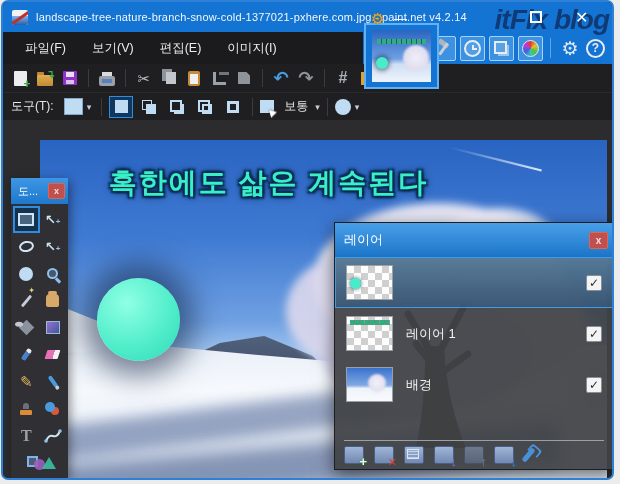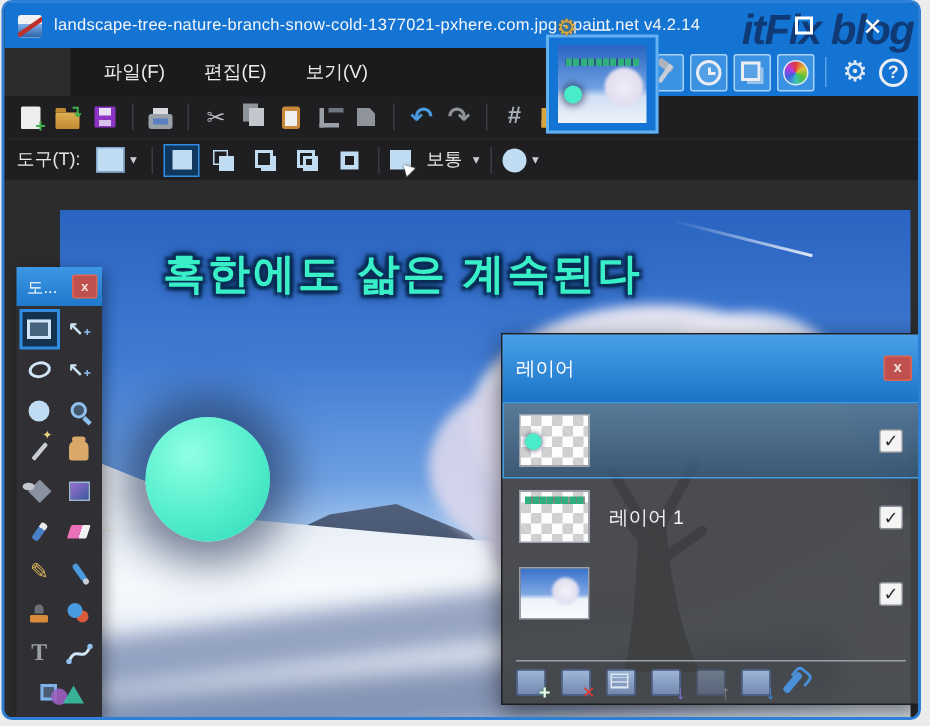--- a/index.html
+++ b/index.html
@@ -12,21 +12,21 @@
   .app-icon i { position:absolute; left:0; bottom:0; width:100%; height:55%; background:linear-gradient(180deg,#7fb2e8,#2a5fa8); }
   .app-icon b { position:absolute; left:-2px; top:6px; width:22px; height:3px; background:#c0302a; transform:rotate(-35deg); }
   .title-text { color:#f4f6f8; font-size:11px; margin-left:8px; white-space:nowrap; letter-spacing:.2px;text-align:center; }
   .watermark { position:absolute; right:3px; top:2px; font-size:28px; font-style:italic; font-weight:900; color:rgba(14,44,94,.8); letter-spacing:-1px; z-index:9; pointer-events:none;text-align:center; }
   .win-min { position:absolute; left:391px; top:9px; color:#fff; font-size:13px; z-index:11; cursor:default; }
   .win-max { position:absolute; left:527px; top:9px; width:12px; height:12px; border:2px solid #fff; z-index:11; cursor:default; }
   .win-close { position:absolute; left:572px; top:6px; color:#fff; font-size:16px; font-weight:400; z-index:11; cursor:default; }
 
   
   .row2 { height:32px; display:flex; }
-  .menubar { width:360px; background:#1b1b1d; display:flex; align-items:center; padding-left:9px;margin-left:44px; }
+  .menubar { width:360px; background:#1b1b1d; display:flex; align-items:center; padding-left:9px; }
   .menu-item { color:#ececec; font-size:12.5px; padding:6px 13px; cursor:default; }
   .row2-right { flex:1; background:#1474d4; display:flex; align-items:center; justify-content:flex-end; gap:4px; padding-right:7px; position:relative; z-index:4; }
   .shield { width:13px; height:15px; background:#0e3a74; clip-path:polygon(0 0,100% 0,100% 60%,50% 100%,0 60%); position:relative; margin-right:2px; }
   .shield span { position:absolute; left:2px; top:0px; color:#cfe2f8; font-size:8px; line-height:7px; }
   .tb-toggle { width:25px; height:25px; background:#3c92e2; border:1px solid #a9d3f6; border-radius:2px; display:flex; align-items:center; justify-content:center; position:relative; }
   .ico-hammer { position:relative; width:18px; height:16px; }
   .ico-hammer i { position:absolute; left:7px; top:2px; width:3px; height:14px; background:#c9cdd5; transform:rotate(35deg); border-radius:1px; }
   .ico-hammer b { position:absolute; left:3px; top:1px; width:11px; height:5px; background:#aeb4be; transform:rotate(35deg); border-radius:1px; }
   .ico-clock { width:17px; height:17px; border:2px solid #e9edf3; border-radius:50%; position:relative; background:rgba(255,255,255,.12); }
   .ico-clock i { position:absolute; left:6px; top:3px; width:2px; height:5px; background:#e9edf3; }
@@ -151,21 +151,21 @@
   .t-recolor { width:10px; height:10px; border-radius:50%; background:#4a9ae0; box-shadow:5px 4px 0 -1px #d95a3a; margin:0 5px 4px 0; }
   .t-text { color:#9aa0a8; font-size:16px; font-weight:700; font-family:"Liberation Serif","DejaVu Serif",serif; line-height:1; }
   .t-line svg { display:block; }
   .t-shapes { position:relative; width:26px; height:16px; }
   .t-shapes i { position:absolute; left:0; top:1px; width:11px; height:11px; border:2px solid #7fb2e8; background:rgba(127,178,232,.35); }
   .t-shapes b { position:absolute; left:7px; top:4px; width:11px; height:11px; border-radius:50%; background:#9b5fc0; opacity:.9; }
   .t-shapes u { position:absolute; left:15px; top:2px; width:0; height:0; border-left:7px solid transparent; border-right:7px solid transparent; border-bottom:12px solid #3ac8a8; opacity:.85; }
 
   
   .layers-panel { position:absolute; left:331px; top:220px; width:280px; height:248px; background:rgba(64,66,69,.93); z-index:5; box-shadow:0 5px 16px rgba(0,0,0,.55); border:1px solid #1e1e20; }
-  .lp-header { height:45px; background:linear-gradient(#49a0e8,#1c74c8); display:flex; align-items:center; padding:0 5px 0 9px; }
+  .lp-header { height:34px; background:linear-gradient(#49a0e8,#1c74c8); display:flex; align-items:center; padding:0 5px 0 9px; }
   .lp-title { color:#fff; font-size:13px; flex:1; }
   .lp-close { width:19px; height:17px; background:#c0504d; border:1px solid #e06550; border-radius:2px; color:#f4dfdf; font-size:10px; font-weight:700; display:flex; align-items:center; justify-content:center; }
   .layer-row { height:51px; display:flex; align-items:center; padding:0 10px; gap:13px; border:1px solid transparent; }
   .layer-row.selected { background:linear-gradient(180deg,rgba(96,148,190,.65),rgba(52,94,136,.65)); border-color:#3f9be4; }
   .thumb { width:47px; height:35px; border:1px solid #9aa0a8; position:relative; flex:0 0 auto; }
   .checker { background-color:#fdfdfd; background-image:linear-gradient(45deg,#cfcfcf 25%,transparent 25%,transparent 75%,#cfcfcf 75%),linear-gradient(45deg,#cfcfcf 25%,transparent 25%,transparent 75%,#cfcfcf 75%); background-size:14px 14px; background-position:0 0,7px 7px; }
   .th-dot { position:absolute; left:3px; top:12px; width:11px; height:11px; border-radius:50%; background:#49ecc8; box-shadow:0 0 3px 1px rgba(20,38,70,.45); }
   .th-text { position:absolute; left:3px; top:3px; width:40px; height:5px; background:repeating-linear-gradient(90deg,#2fae7e 0 4px,rgba(20,60,40,.5) 4px 5px); }
   .thumb-photo { background:linear-gradient(180deg,#3a72cc 0%,#7fa8e4 52%,#eef3fa 62%,#f8fafd 100%); }
   .thumb-photo:after { content:""; position:absolute; right:6px; top:6px; width:18px; height:18px; border-radius:50%; background:radial-gradient(#f4f2fa,#d8d4ea); filter:blur(1px); }
@@ -197,22 +197,23 @@
     <div class="title-text">landscape-tree-nature-branch-snow-cold-1377021-pxhere.com.jpg - paint.net v4.2.14</div>
   </div>
   <div class="watermark">itFix blog</div>
   <div class="win-min">—</div>
   <div class="win-max"></div>
   <div class="win-close">✕</div>
 
   <div class="row2">
     <div class="menubar">
       <div class="menu-item">파일(F)</div>
+      <div class="menu-item">보기(V)</div>
       <div class="menu-item">편집(E)</div>
-      <div class="menu-item">보기(V)</div>
+      <div class="menu-item">이미지(I)</div>
     </div>
     <div class="row2-right">
       <div class="shield">
           <span>⌄</span>
         </div>
       <div class="tb-toggle">
           <span class="ico-hammer">
             <b></b>
             <i></i>
           </span>
@@ -445,20 +446,21 @@
     </div>
     <div class="layer-row">
       <span class="thumb checker">
           <span class="th-text"></span>
         </span>
       <span class="layer-name">레이어 1</span>
       <span class="layer-check">✓</span>
     </div>
     <div class="layer-row">
       <span class="thumb thumb-photo"></span>
+      <span class="layer-name">배경</span>
       <span class="layer-check">✓</span>
     </div>
     <div class="lp-toolbar">
       <div class="lyr-btn">
           <span class="c-add">+</span>
         </div>
       <div class="lyr-btn">
           <span class="c-del">✕</span>
         </div>
       <div class="lyr-btn dup"></div>

